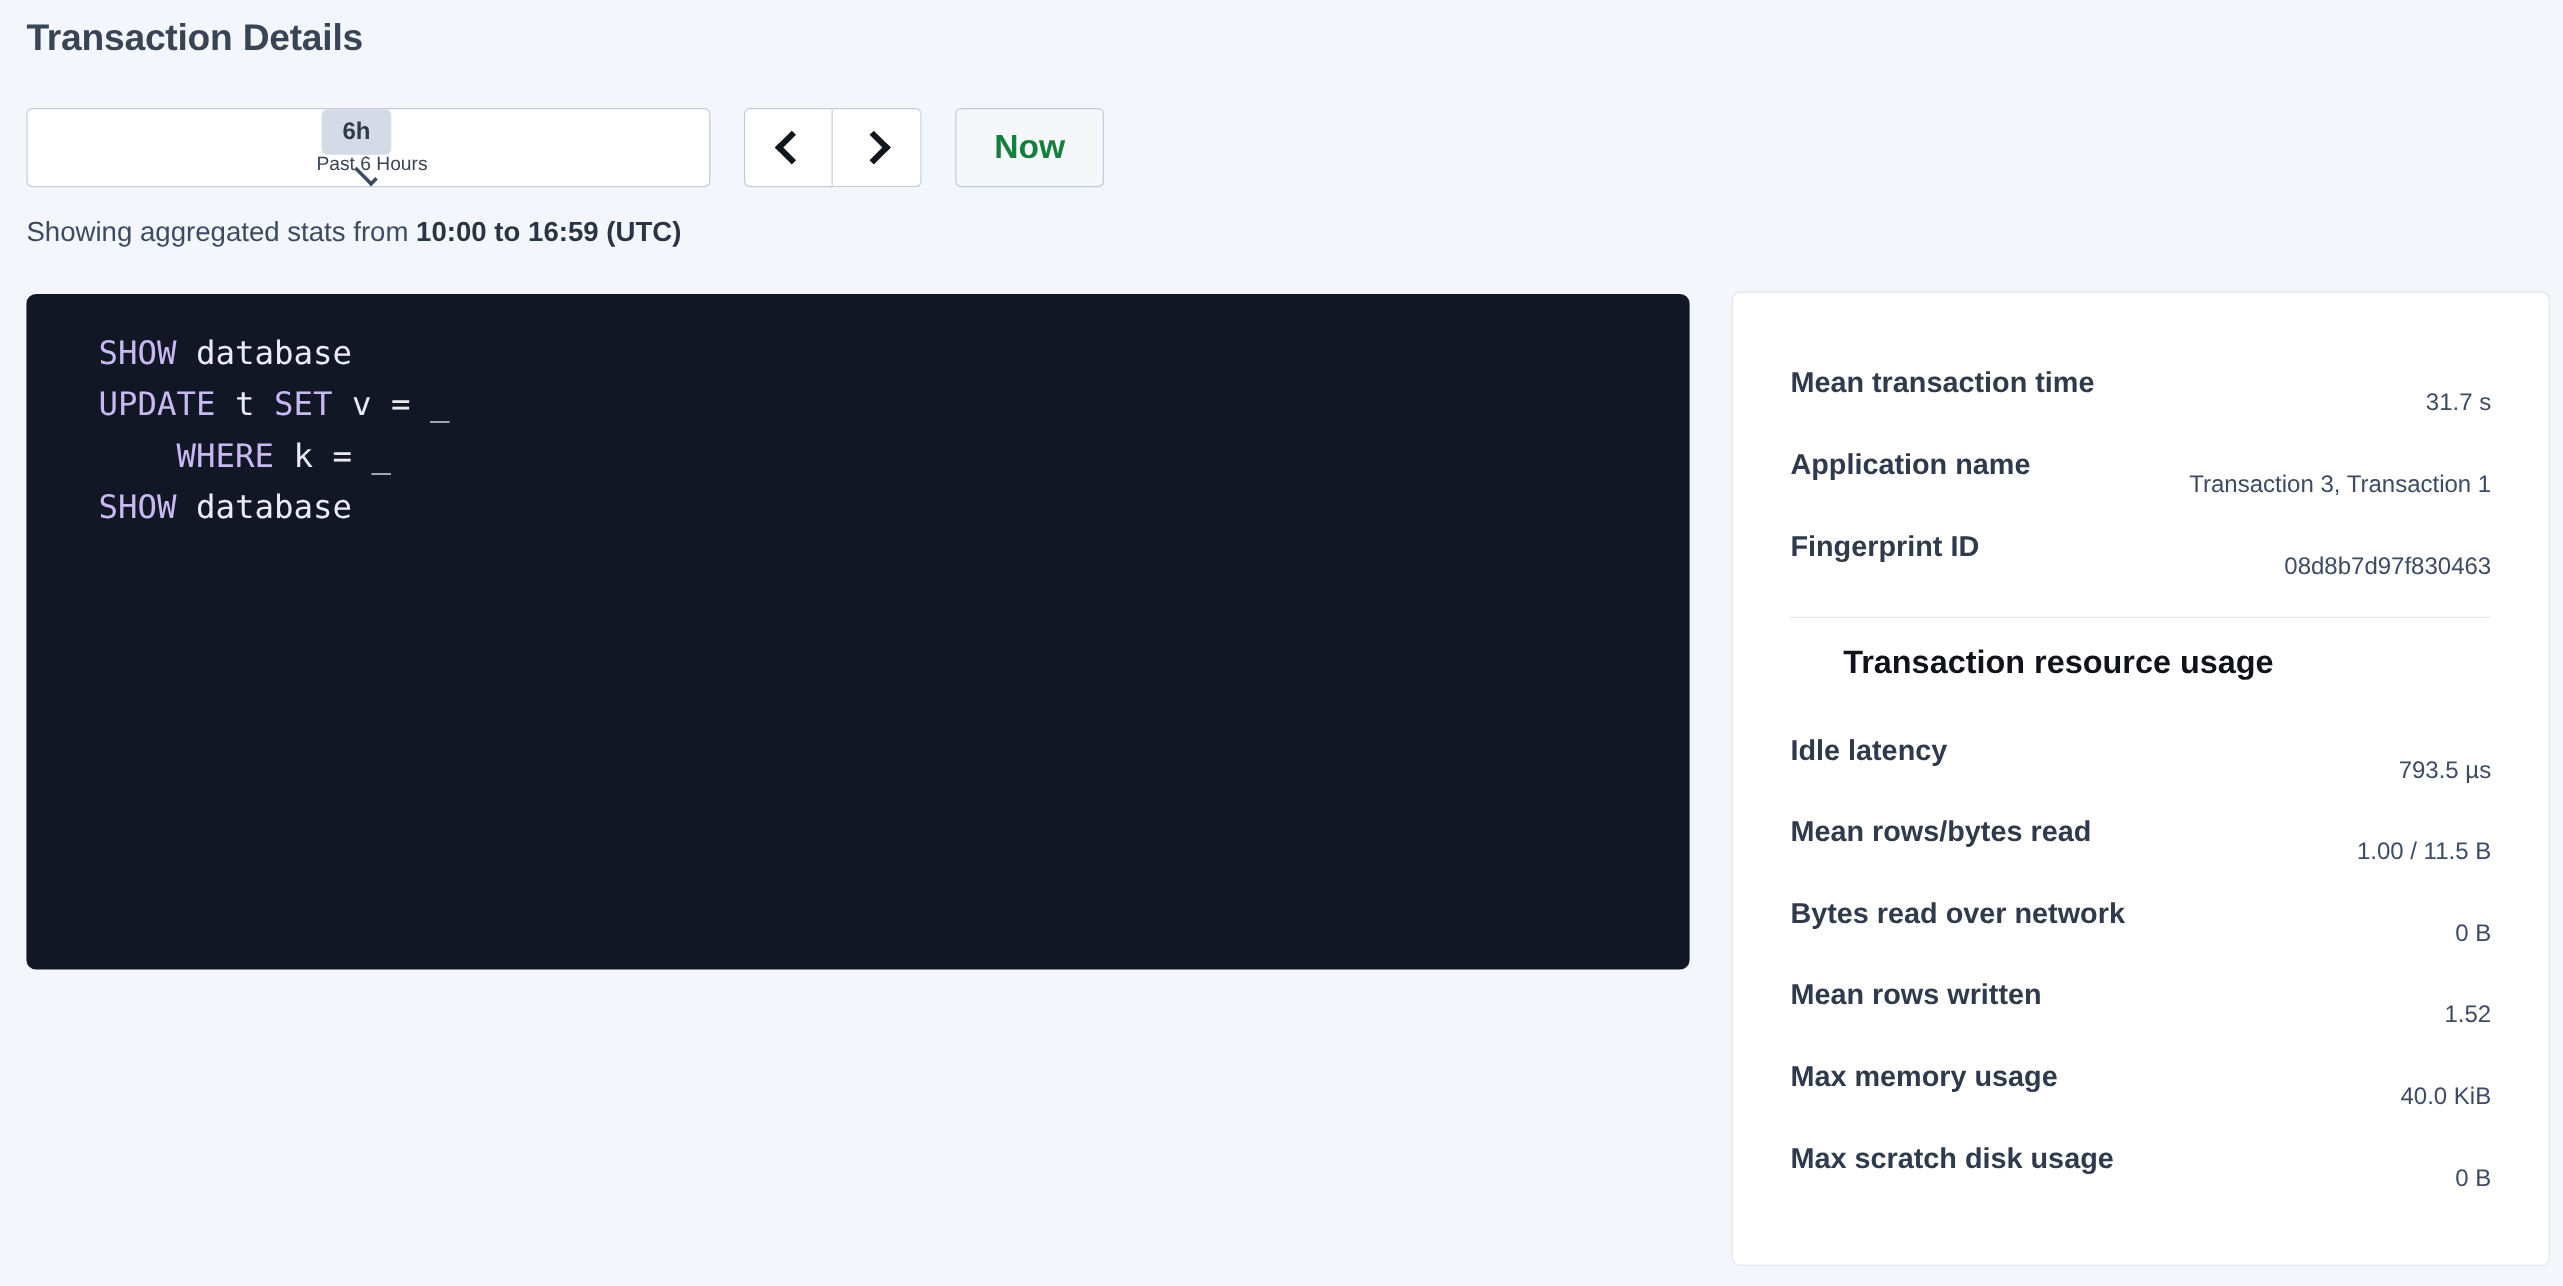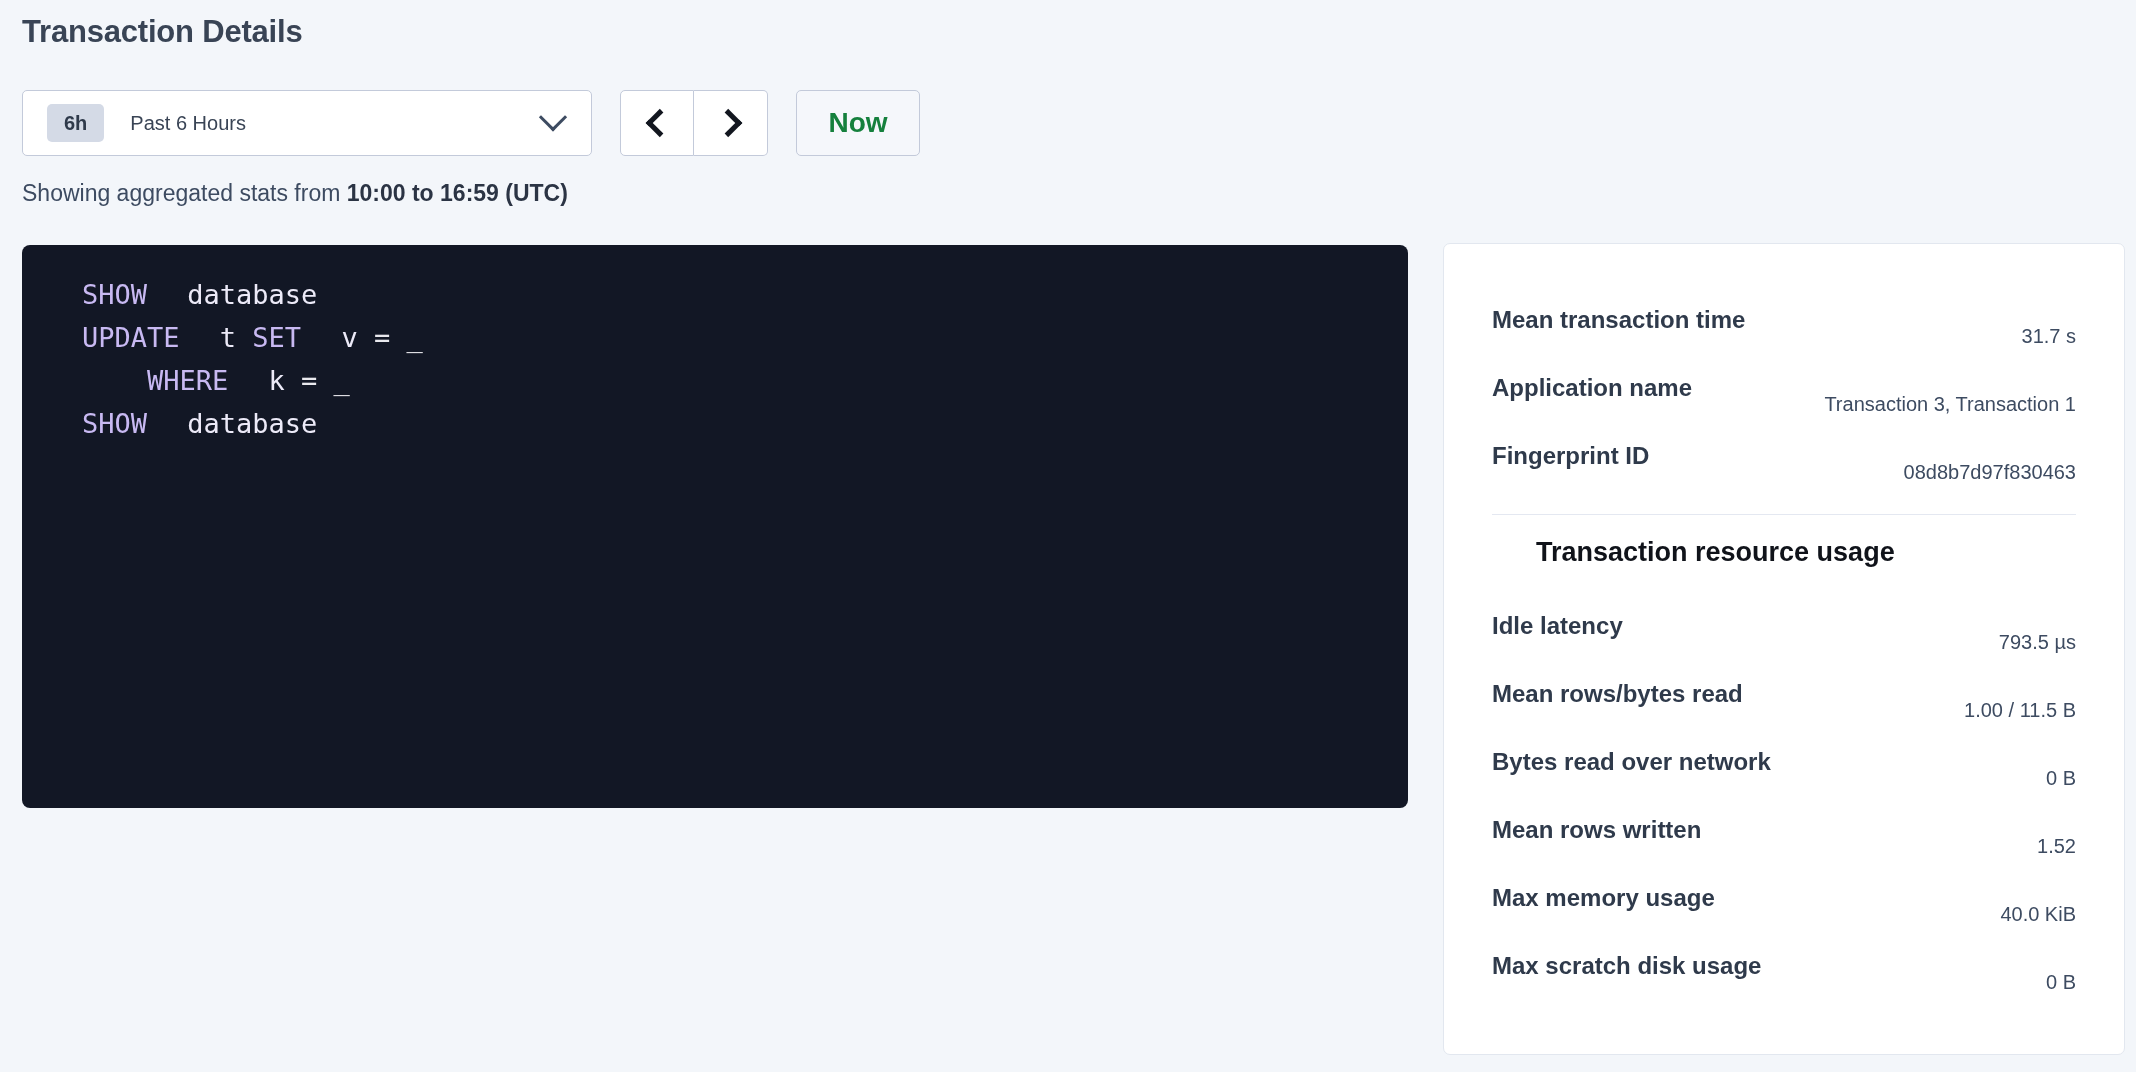--- a/index.html
+++ b/index.html
@@ -44,35 +44,36 @@
   .range-select {
     width: 570px;
     height: 66px;
     background: #ffffff;
     border: 1px solid #c3cada;
     border-radius: 5px;
     display: flex;
     align-items: center;
     padding: 0 18px 0 24px;
     cursor: pointer;
+    flex-direction: column;
   }
 
   .range-badge {
     background: #d4dae6;
     color: #2f3a4b;
     font-size: 20px;
     font-weight: bold;
     border-radius: 5px;
     padding: 9px 17px;
     line-height: 1;
     margin-right: 26px;
   }
 
   .range-label {
-    font-size: 20px;
+    font-size: 16px;
     color: #394455;
     flex: 1;
   }
 
   .chev-down {
     width: 20px;
     height: 20px;
     border-right: 3px solid #3d4b61;
     border-bottom: 3px solid #3d4b61;
     transform: rotate(45deg) translate(-4px, -4px);
@@ -144,21 +145,21 @@
 
   .code-line {
     font-family: "DejaVu Sans Mono", monospace;
     font-size: 27px;
     line-height: 43px;
     white-space: pre;
     padding-left: 60px;
     color: #eae7f7;
   }
   .kw  { color: #c8b9f2; }
-  .id  { color: #eceaf8; margin-left: 24px; }
+  .id  { color: #eceaf8; }
   .op  { color: #e9e9ee; }
 
   
   .side-panel {
     position: absolute;
     left: 1443px;
     top: 243px;
     width: 682px;
     height: 812px;
     background: #ffffff;

